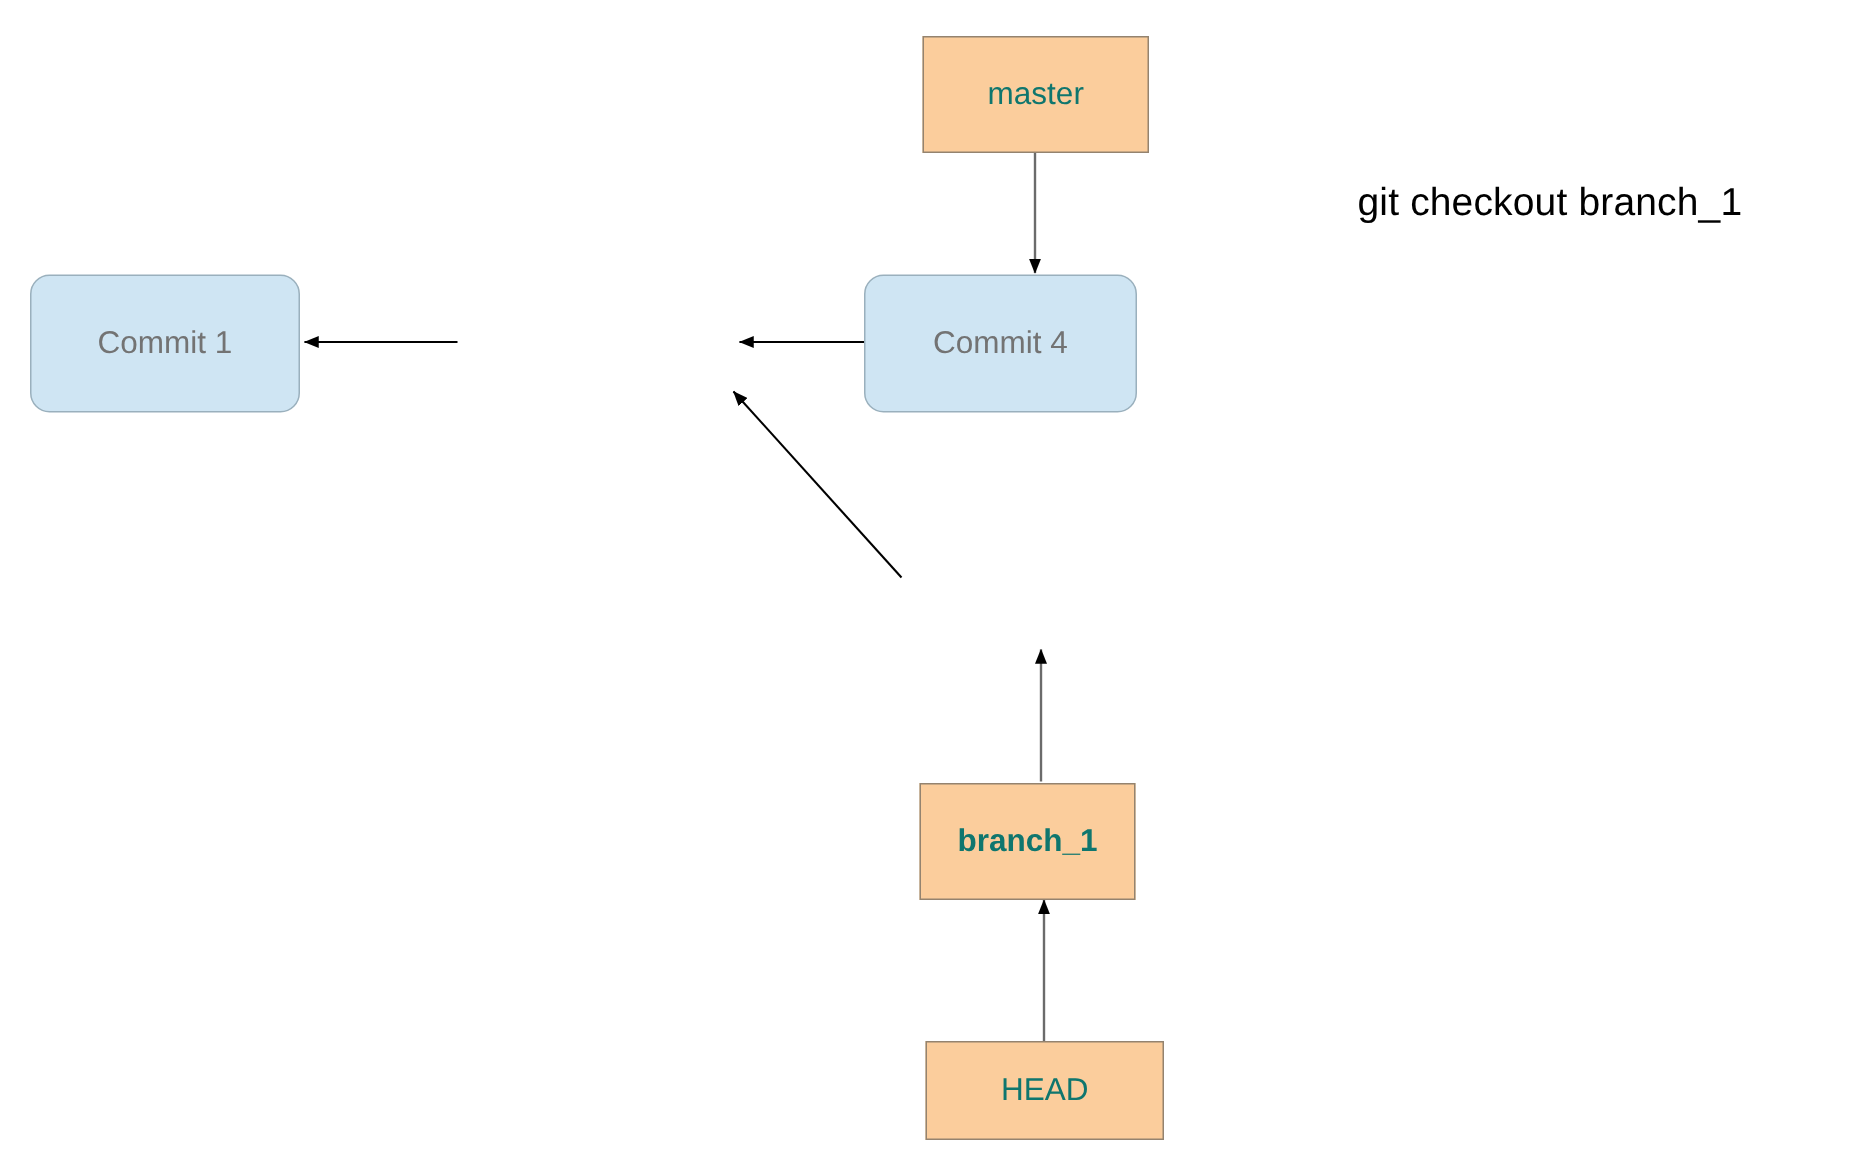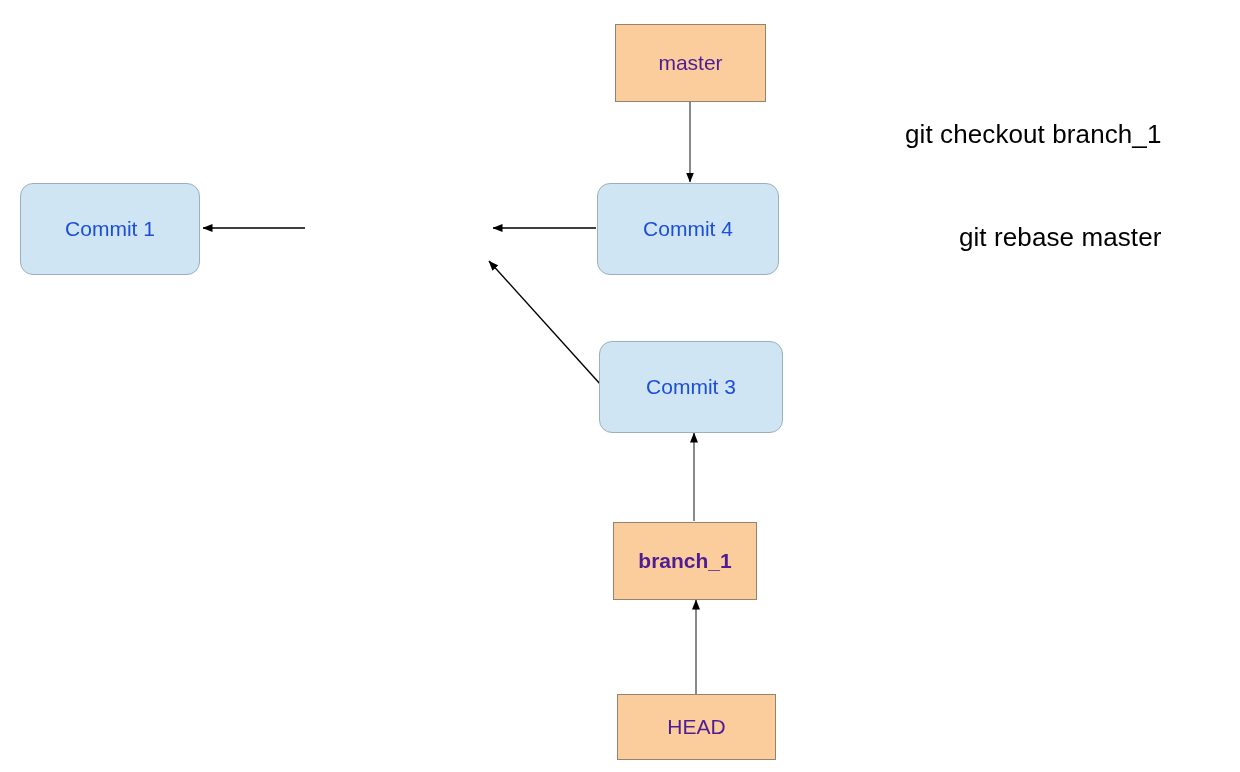--- a/index.html
+++ b/index.html
@@ -30,28 +30,28 @@
     align-items: center;
     justify-content: center;
     text-align: center;
     line-height: 1.15;
   }
   .commit-node {
     background: #cfe5f3;
     border: 1px solid #9ab0bd;
     border-radius: 13px;
     font-size: 21px;
-    color: #1d4ed8;
+    color: #737373;
   }
   .ref-node {
     background: #fbcd9c;
     border: 1px solid #94836f;
     border-radius: 0;
     font-size: 21px;
-    color: #4c1d95;
+    color: #0f766e;
   }
   .ref-node.bold {
     font-weight: bold;
   }
   .annotation {
     position: absolute;
     font-size: 26px;
     line-height: 1.32;
     color: #000;
     white-space: pre;
@@ -93,34 +93,30 @@
 
   <div class="node ref-node" style="left:615px; top:24px; width:151px; height:78px;">
     <span>master</span>
   </div>
 
   <div class="node commit-node" style="left:20px; top:183px; width:180px; height:92px;">
     <span>Commit 1</span>
   </div>
 
 
-  <div class="node commit-node" style="left:597px; top:183px; width:182px; height:92px;">
+  <div class="node commit-node" style="left:576px; top:183px; width:182px; height:92px;">
     <span>Commit 4</span>
   </div>
 
-  <div class="node commit-node" style="left:599px; top:341px; width:184px; height:92px;">
-    <span>Commit 3</span>
-  </div>
 
   <div class="node ref-node bold" style="left:613px; top:522px; width:144px; height:78px;">
     <span>branch_1</span>
   </div>
 
   <div class="node ref-node" style="left:617px; top:694px; width:159px; height:66px;text-align:right;">
     <span>HEAD</span>
   </div>
 
   <div class="annotation" style="left:905px; top:48px;text-align:right;">
     <div>git checkout branch_1</div>
-    <div>git rebase master</div>
   </div>
 
 </div>
 
 </body></html>

